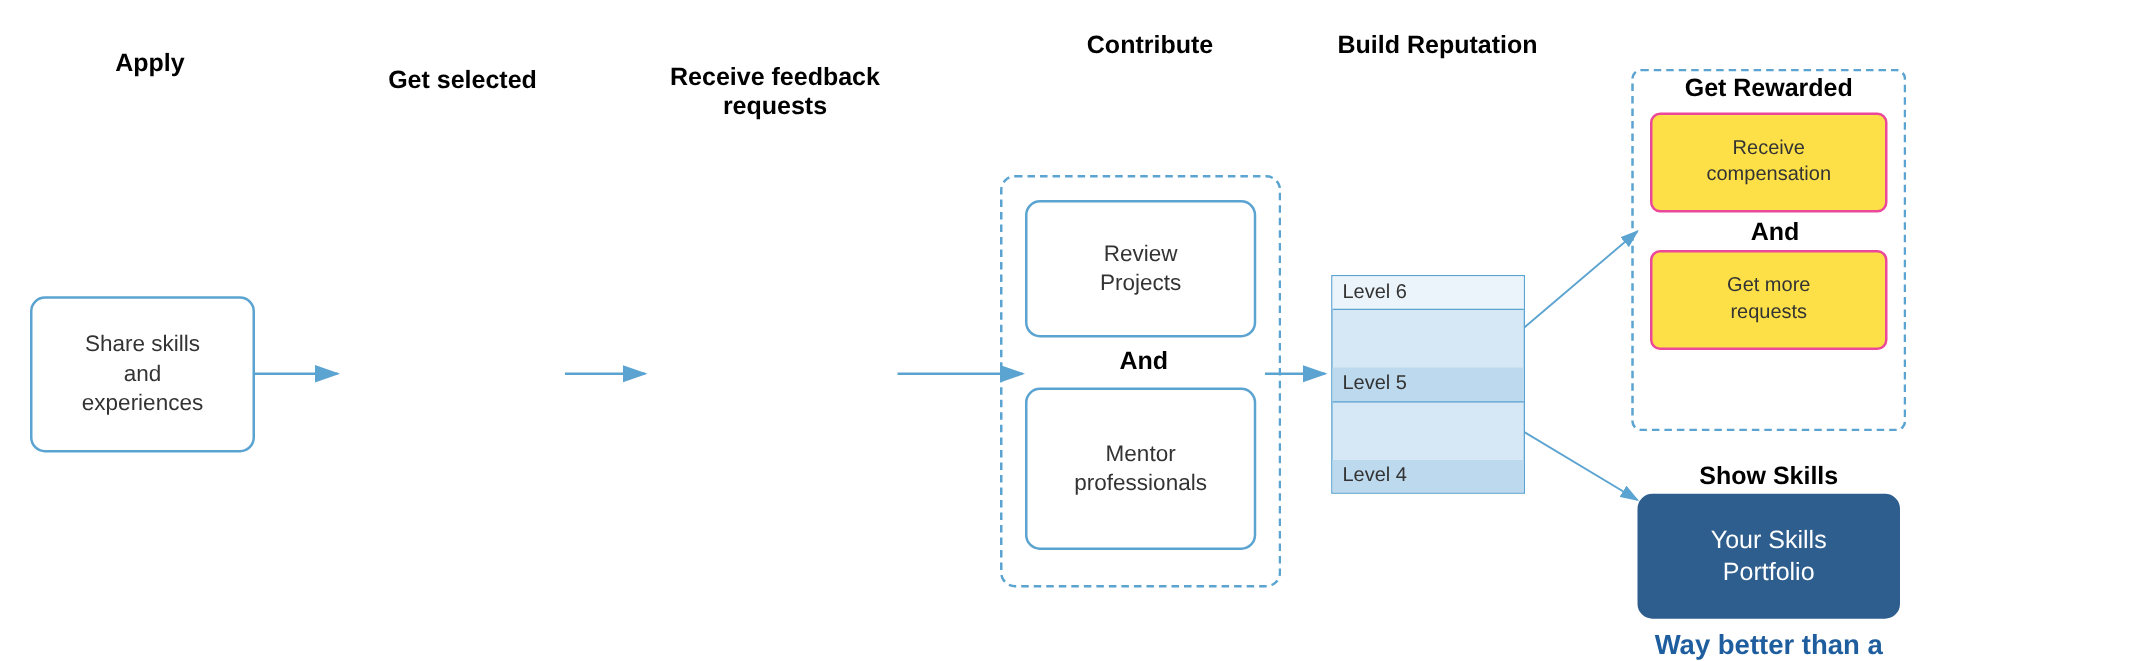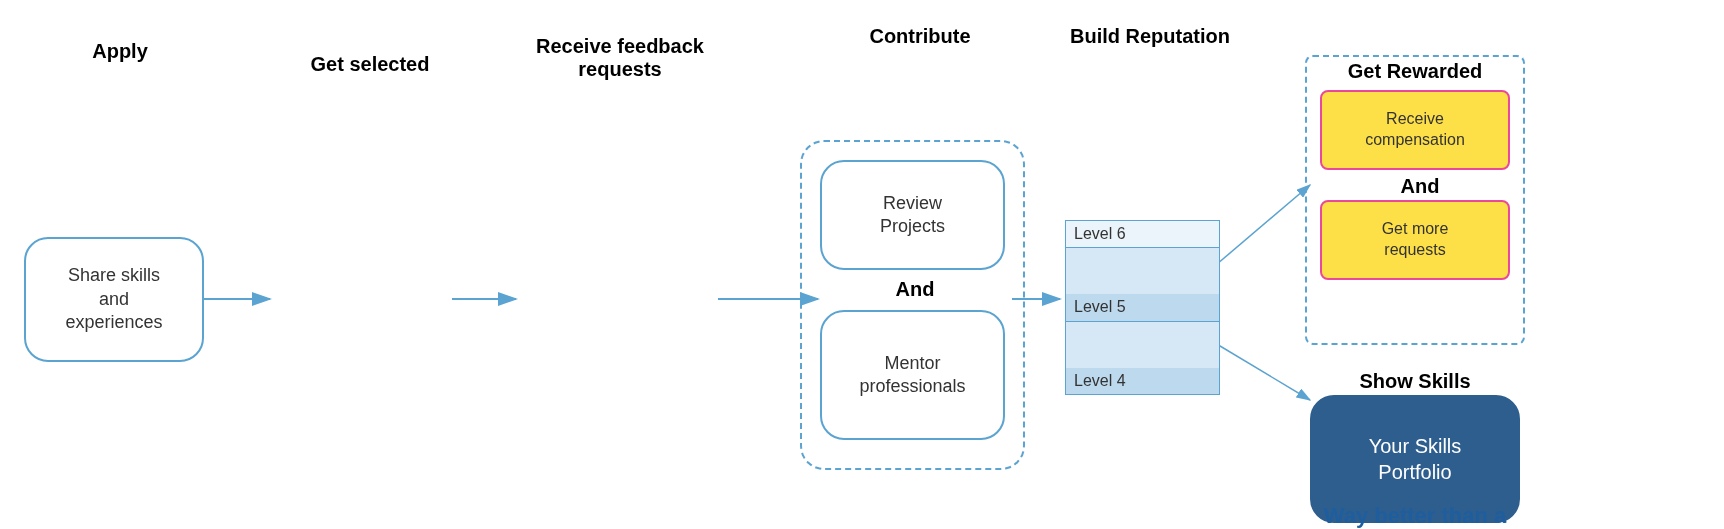--- a/index.html
+++ b/index.html
@@ -25,21 +25,21 @@
       font-weight: bold;
       font-size: 20px;
       color: #000;
       text-align: center;
     }
 
     
     .box {
       position: absolute;
       border: 2px solid #5BA3D0;
-      border-radius: 24px;
+      border-radius: 12px;
       background: #fff;
       display: flex;
       align-items: center;
       justify-content: center;
       text-align: center;
       font-size: 18px;
       color: #333;
       line-height: 1.3;
     }
 
@@ -162,21 +162,21 @@
 
     <line x1="1210" y1="270" x2="1310" y2="185" stroke="#5BA3D0" stroke-width="1.5" marker-end="url(#arrowhead)"></line>
 
     <line x1="1210" y1="340" x2="1310" y2="400" stroke="#5BA3D0" stroke-width="1.5" marker-end="url(#arrowhead)"></line>
   </svg>
 
   <div class="step-label" style="left:30px; top:40px; width:180px;">Apply</div>
 
   <div class="step-label" style="left:270px; top:53px; width:200px;">Get selected</div>
 
-  <div class="step-label" style="left:500px; top:35px; width:240px; white-space: pre-wrap;">Receive feedback<br>requests</div>
+  <div class="step-label" style="left:500px; top:51px; width:240px; white-space: pre-wrap;">Receive feedback<br>requests</div>
 
   <div class="step-label" style="left:820px; top:25px; width:200px;">Contribute</div>
 
   <div class="step-label" style="left:1040px; top:25px; width:220px;">Build Reputation</div>
 
   <div class="box" style="left:24px; top:237px; width:180px; height:125px;">
     Share skills<br>and<br>experiences
   </div>
 
 
@@ -210,19 +210,19 @@
   </div>
 
   <div class="and-text" style="left:1380px; top:175px; width:80px;">And</div>
 
   <div class="small-box" style="left:1320px; top:200px; width:190px; height:80px;">
     Get more<br>requests
   </div>
 
   <div class="step-label" style="left:1320px; top:370px; width:190px;">Show Skills</div>
 
-  <div class="box dark-blue" style="left:1310px; top:395px; width:210px; height:128px;">
+  <div class="box dark-blue" style="left:1310px; top:395px; width:210px; height:100px;">
     Your Skills<br>Portfolio
   </div>
 
   <div class="tagline" style="left:1300px; top:503px; width:230px;">Way better than a resume!</div>
 
 </div>
 
 </body></html>

